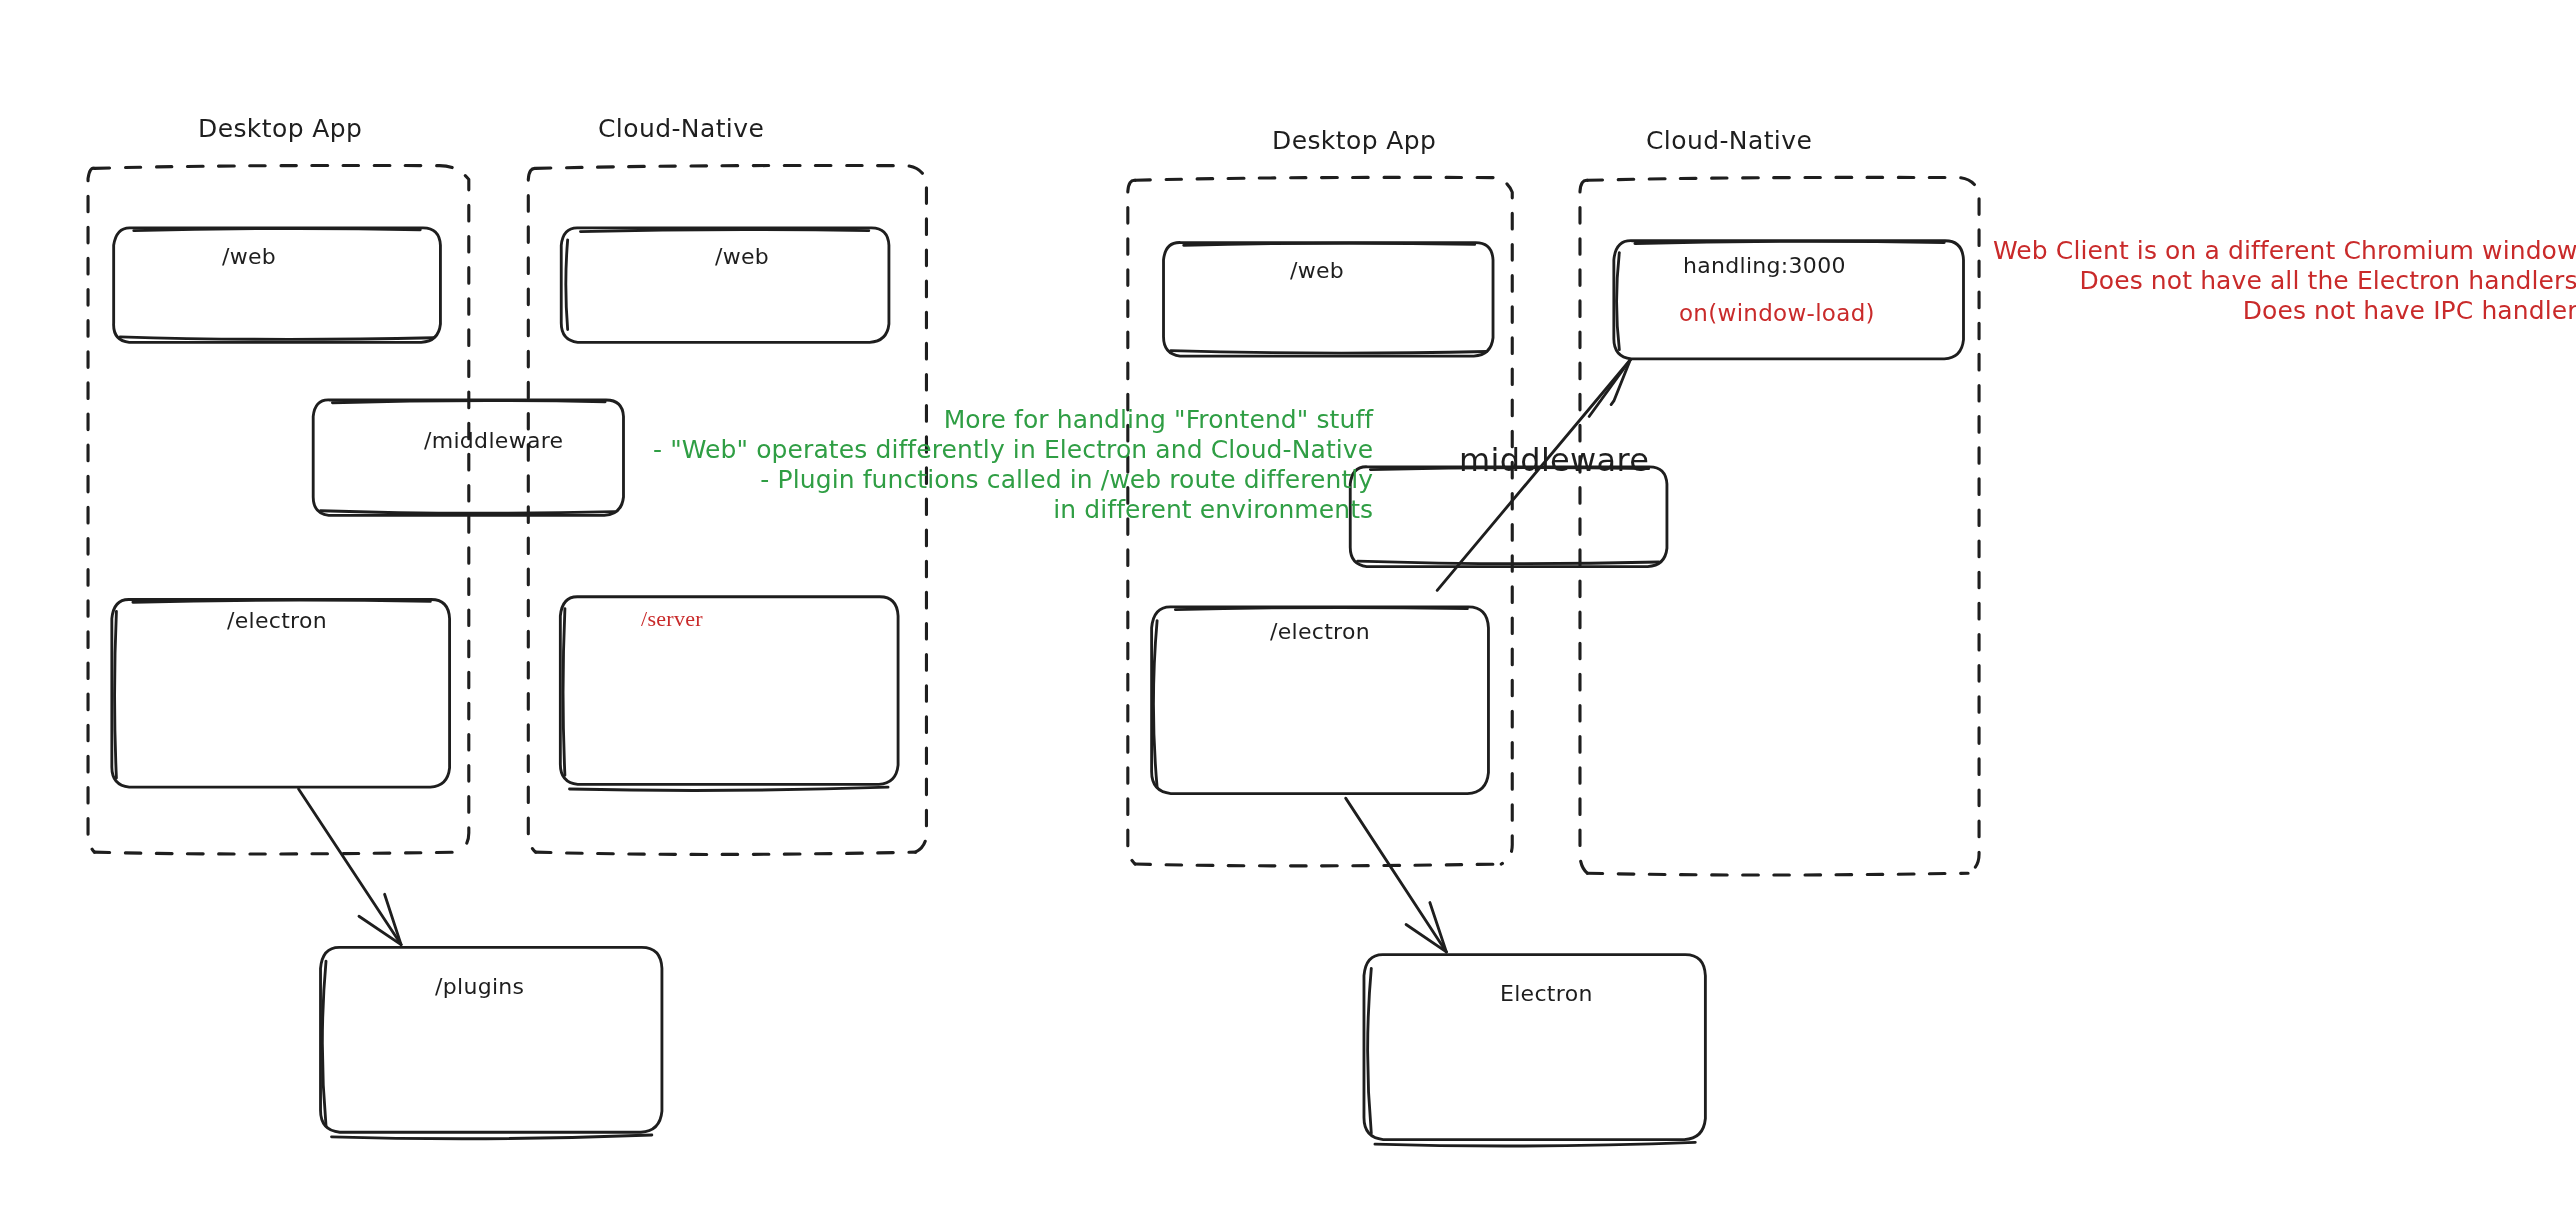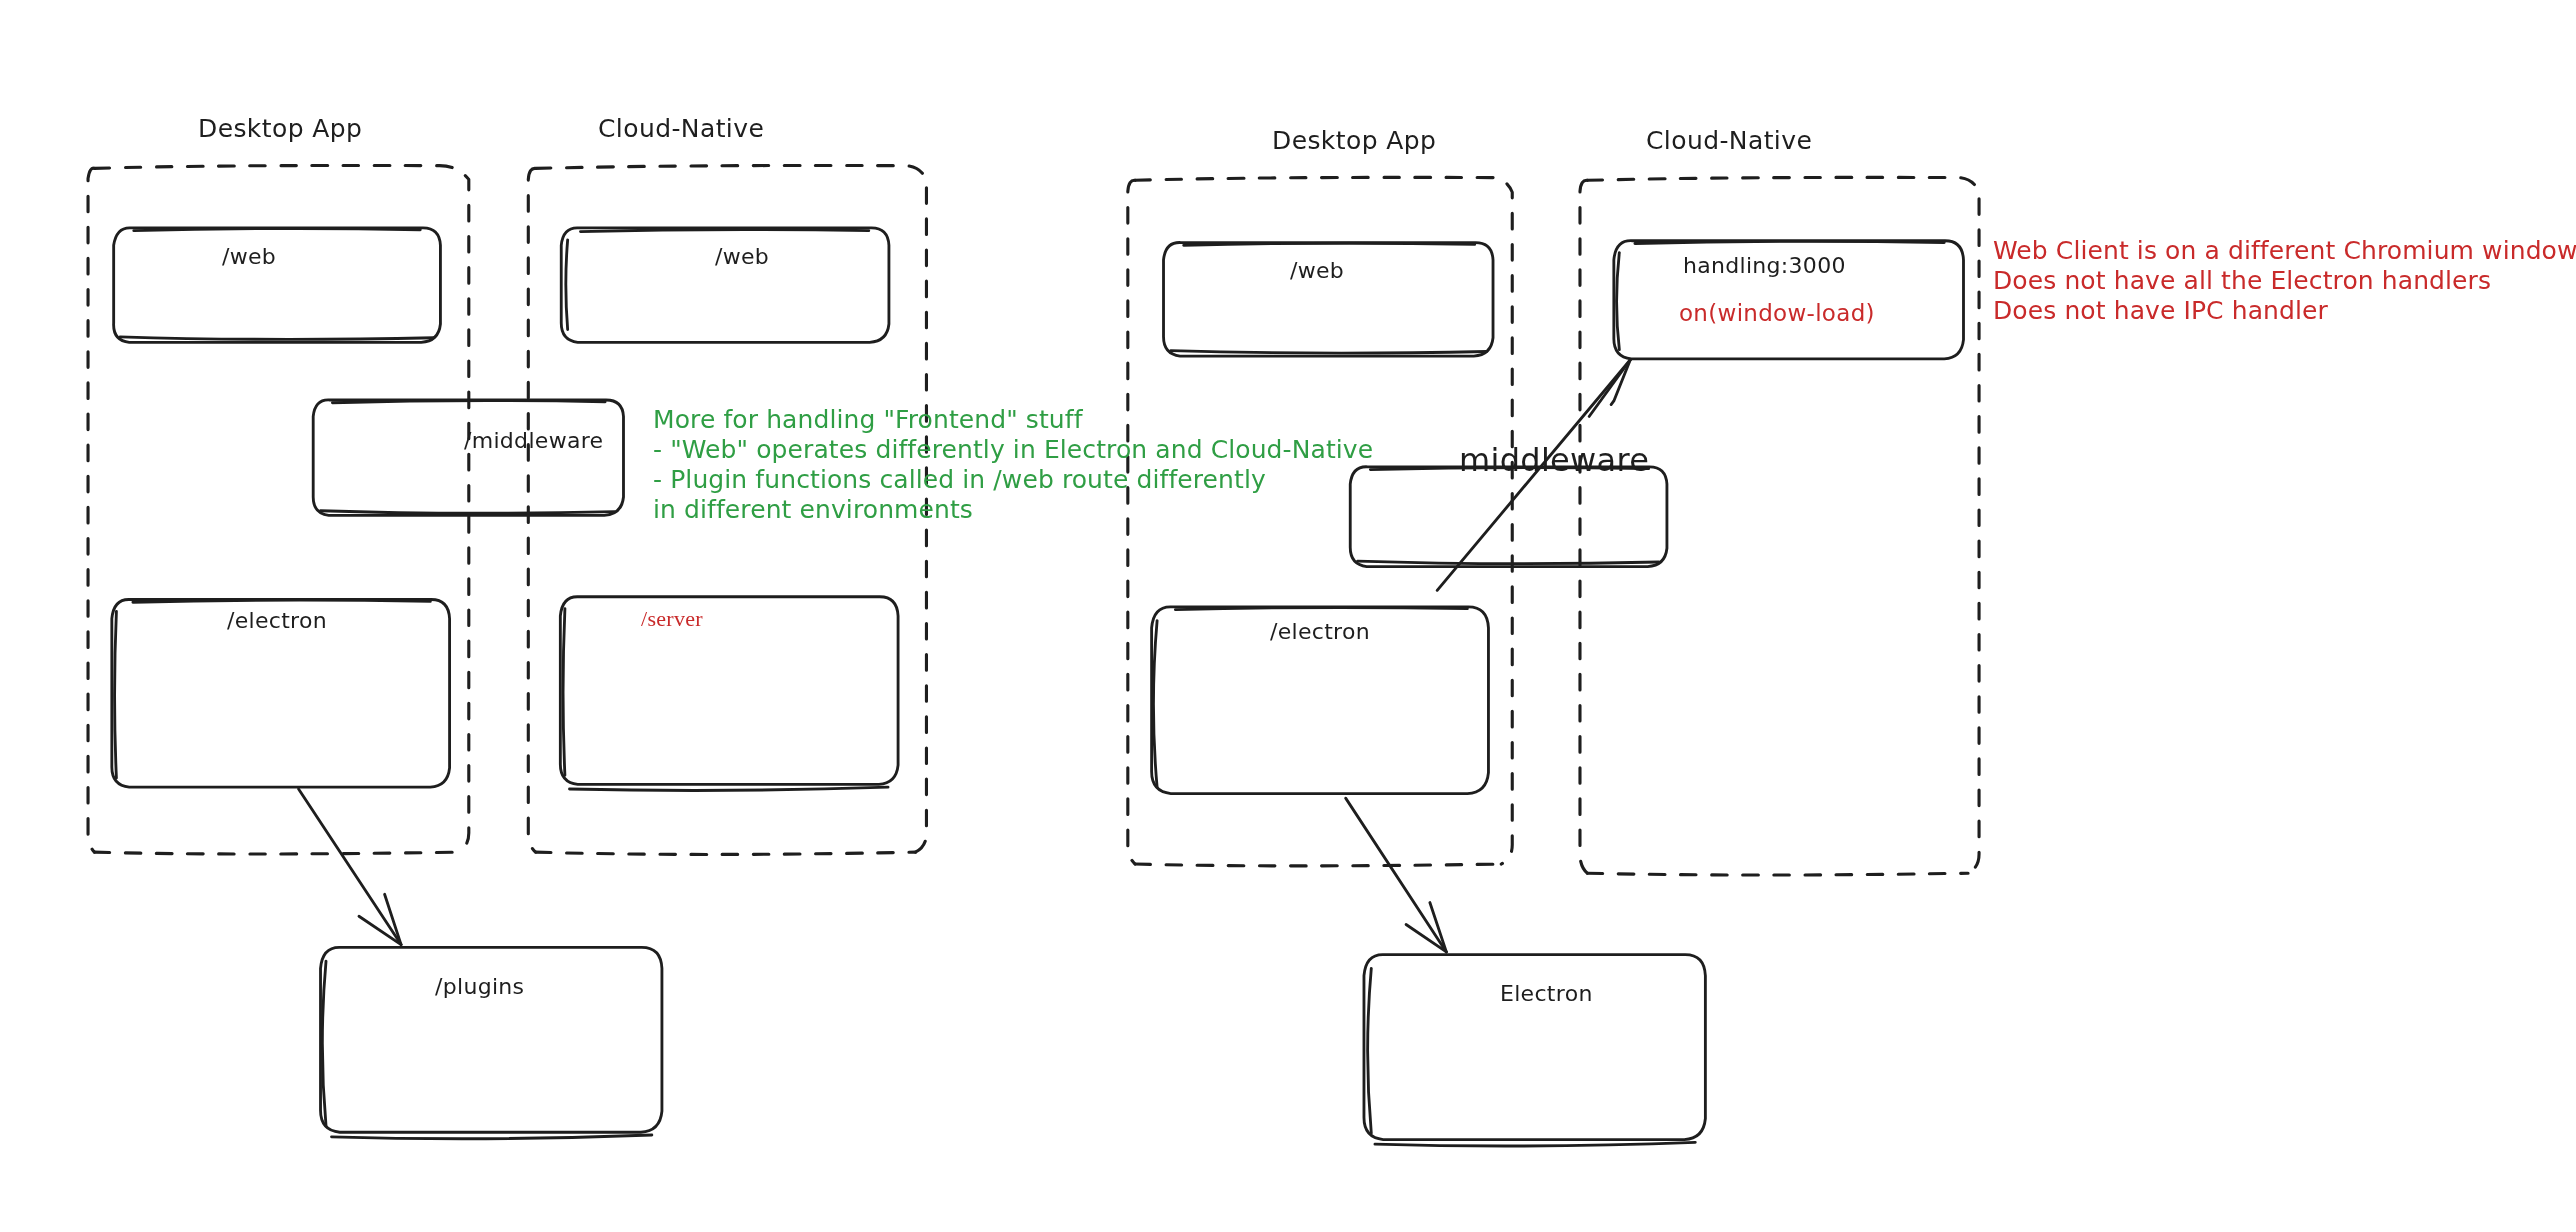--- a/index.html
+++ b/index.html
@@ -11,20 +11,21 @@
     width: 2576px;
     height: 1232px;
     font-family: "Liberation Sans", sans-serif;
     overflow: hidden;
   }
   #canvas {
     position: relative;
     width: 2133px;
     height: 1232px;
     background: #ffffff;
+    text-align: right;
   }
   svg#sketch {
     position: absolute;
     top: 0; left: 0;
     width: 2576px;
     height: 1232px;
   }
   .grp-label {
     position: absolute;
     font-family: "DejaVu Sans", sans-serif;
@@ -175,21 +176,21 @@
   </svg>
 
   <div class="grp-label" style="left:198px; top:114px;">Desktop App</div>
 
   <div class="grp-label" style="left:598px; top:114px;">Cloud-Native</div>
 
   <div class="box-label" style="left:222px; top:244px;">/web</div>
 
   <div class="box-label" style="left:715px; top:244px;">/web</div>
 
-  <div class="box-label" style="left:424px; top:428px;margin-left:40px;">/middleware</div>
+  <div class="box-label" style="left:424px; top:428px;">/middleware</div>
 
   <div class="box-label" style="left:227px; top:608px;">/electron</div>
 
   <div class="box-label red" style="left:641px; top:606px;font-family:Liberation Serif, serif;">/server</div>
 
   <div class="box-label" style="left:435px; top:974px;">/plugins</div>
 
   <div class="grp-label" style="left:1272px; top:126px;">Desktop App</div>
 
   <div class="grp-label" style="left:1646px; top:126px;">Cloud-Native</div>

